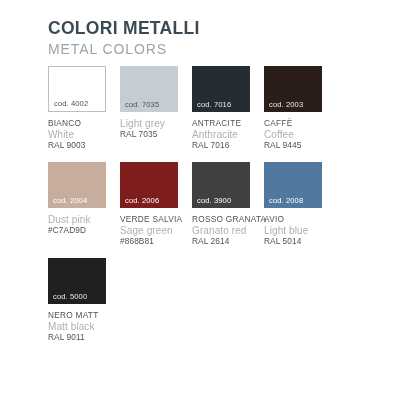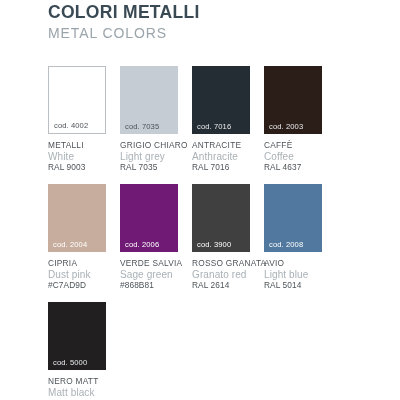--- a/index.html
+++ b/index.html
@@ -17,21 +17,21 @@
     width: 400px;
     height: 400px;
     background: #ffffff;
     overflow: hidden;
   }
 
   
   .header {
     position: absolute;
     left: 48px;
-    top: 2px;
+    top: 18px;
     width: 330px;
   }
 
   .title {
     font-size: 17.5px;
     font-weight: bold;
     letter-spacing: 0.3px;
     color: #3a4a55;
     line-height: 20px;
     white-space: nowrap;
@@ -59,21 +59,21 @@
 
   .swatch-cell {
     width: 72px;
     margin-bottom: 11px;
     margin-right: 0;
   }
 
   .chip {
     position: relative;
     width: 58px;
-    height: 68px;
+    height: 46px;
     overflow: hidden;
   }
 
   .chip.bordered {
     border: 1px solid #b9bfc4;
   }
 
   .chip-code {
     position: absolute;
     left: 5px;
@@ -121,31 +121,30 @@
     <div class="title">COLORI METALLI</div>
     <div class="subtitle">METAL COLORS</div>
   </div>
 
   <div class="grid">
       <div class="swatch-cell">
         <div class="chip bordered" style="background: rgb(255, 255, 255);">
           <div class="chip-code" style="color: rgb(76, 83, 88);">cod. 4002</div>
         </div>
         <div class="labels">
-          <div class="lbl-name">METALLI</div>
+          <div class="lbl-name">BIANCO</div>
           <div class="lbl-en">White</div>
           <div class="lbl-ral">RAL 9003</div>
         </div>
       </div>
       <div class="swatch-cell">
         <div class="chip" style="background: rgb(197, 204, 211);">
           <div class="chip-code" style="color: rgb(76, 83, 88);">cod. 7035</div>
         </div>
         <div class="labels">
-          <div class="lbl-name">GRIGIO CHIARO</div>
           <div class="lbl-en">Light grey</div>
           <div class="lbl-ral">RAL 7035</div>
         </div>
       </div>
       <div class="swatch-cell">
         <div class="chip" style="background: rgb(35, 45, 51);">
           <div class="chip-code" style="color: rgb(232, 235, 237);">cod. 7016</div>
         </div>
         <div class="labels">
           <div class="lbl-name">ANTRACITE</div>
@@ -153,35 +152,34 @@
           <div class="lbl-ral">RAL 7016</div>
         </div>
       </div>
       <div class="swatch-cell">
         <div class="chip" style="background: rgb(43, 29, 24);">
           <div class="chip-code" style="color: rgb(232, 235, 237);">cod. 2003</div>
         </div>
         <div class="labels">
           <div class="lbl-name">CAFFÈ</div>
           <div class="lbl-en">Coffee</div>
-          <div class="lbl-ral">RAL 4637</div>
+          <div class="lbl-ral">RAL 9445</div>
         </div>
       </div>
       <div class="swatch-cell">
         <div class="chip" style="background: rgb(199, 173, 157);">
           <div class="chip-code" style="color: rgb(255, 255, 255);">cod. 2004</div>
         </div>
         <div class="labels">
-          <div class="lbl-name">CIPRIA</div>
           <div class="lbl-en">Dust pink</div>
           <div class="lbl-ral">#C7AD9D</div>
         </div>
       </div>
       <div class="swatch-cell">
-        <div class="chip" style="background: #701a75;">
+        <div class="chip" style="background: #7f1d1d;">
           <div class="chip-code" style="color: rgb(255, 255, 255);">cod. 2006</div>
         </div>
         <div class="labels">
           <div class="lbl-name">VERDE SALVIA</div>
           <div class="lbl-en">Sage green</div>
           <div class="lbl-ral">#868B81</div>
         </div>
       </div>
       <div class="swatch-cell">
         <div class="chip" style="background: #404040;">

